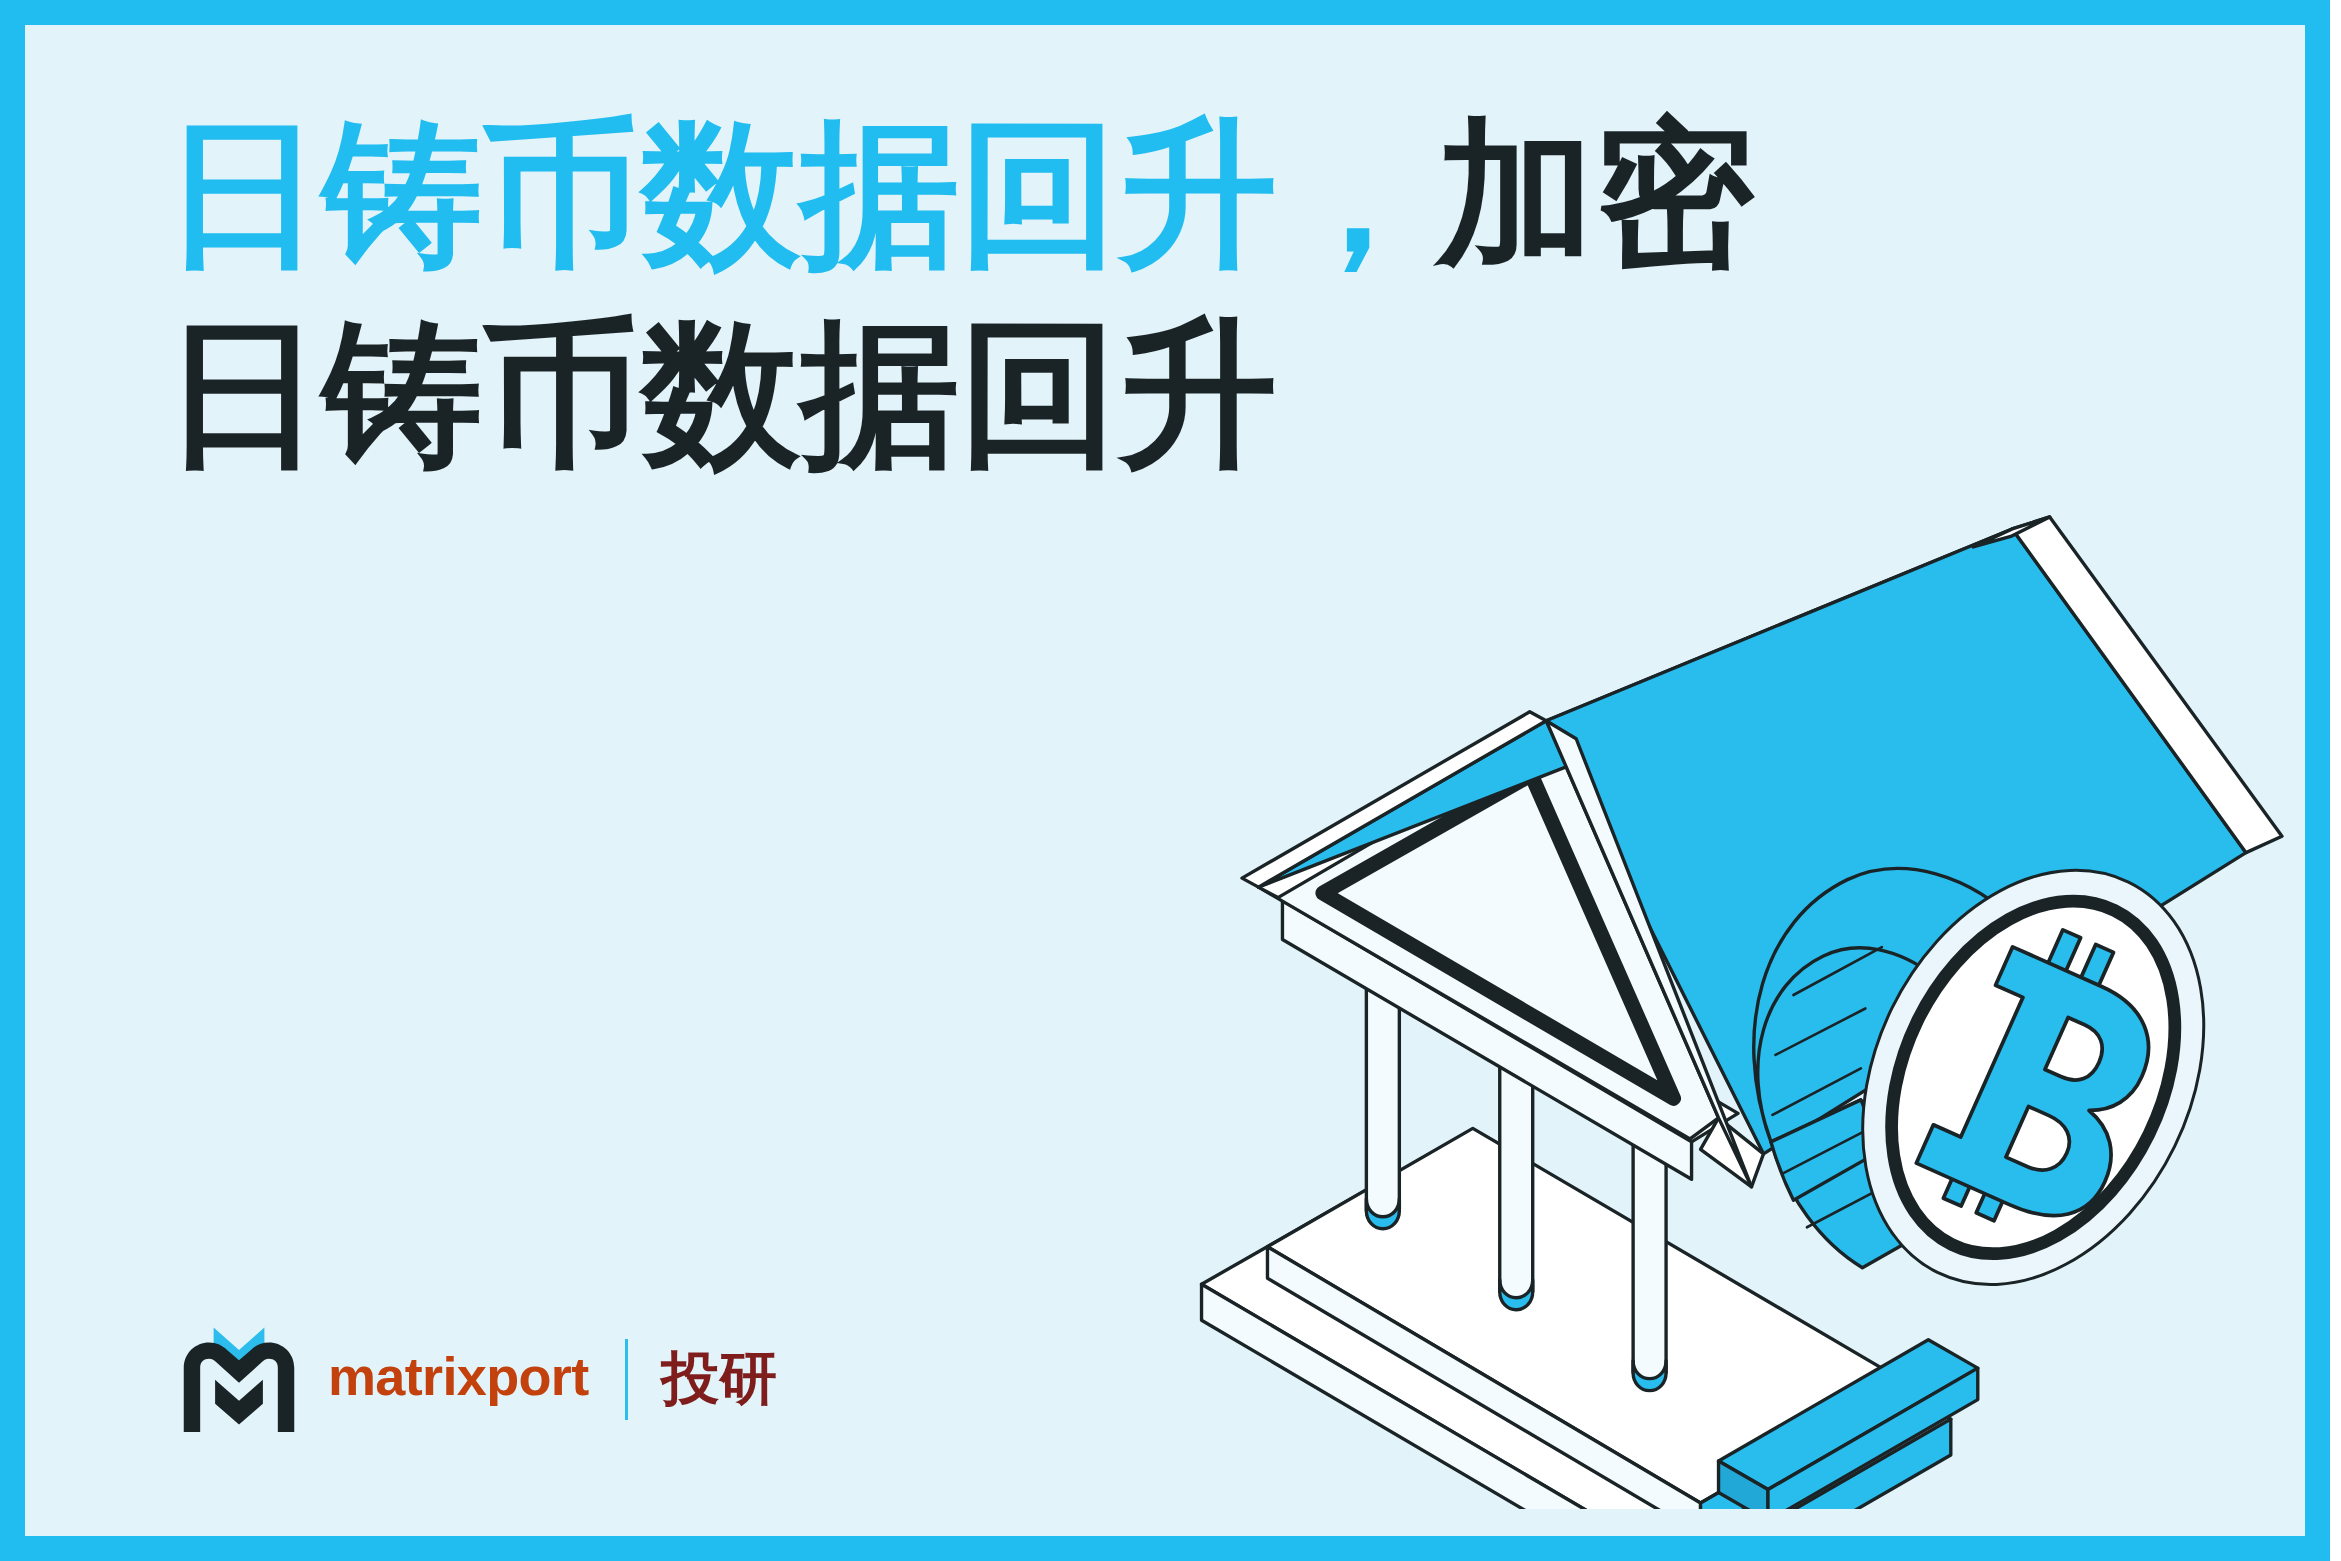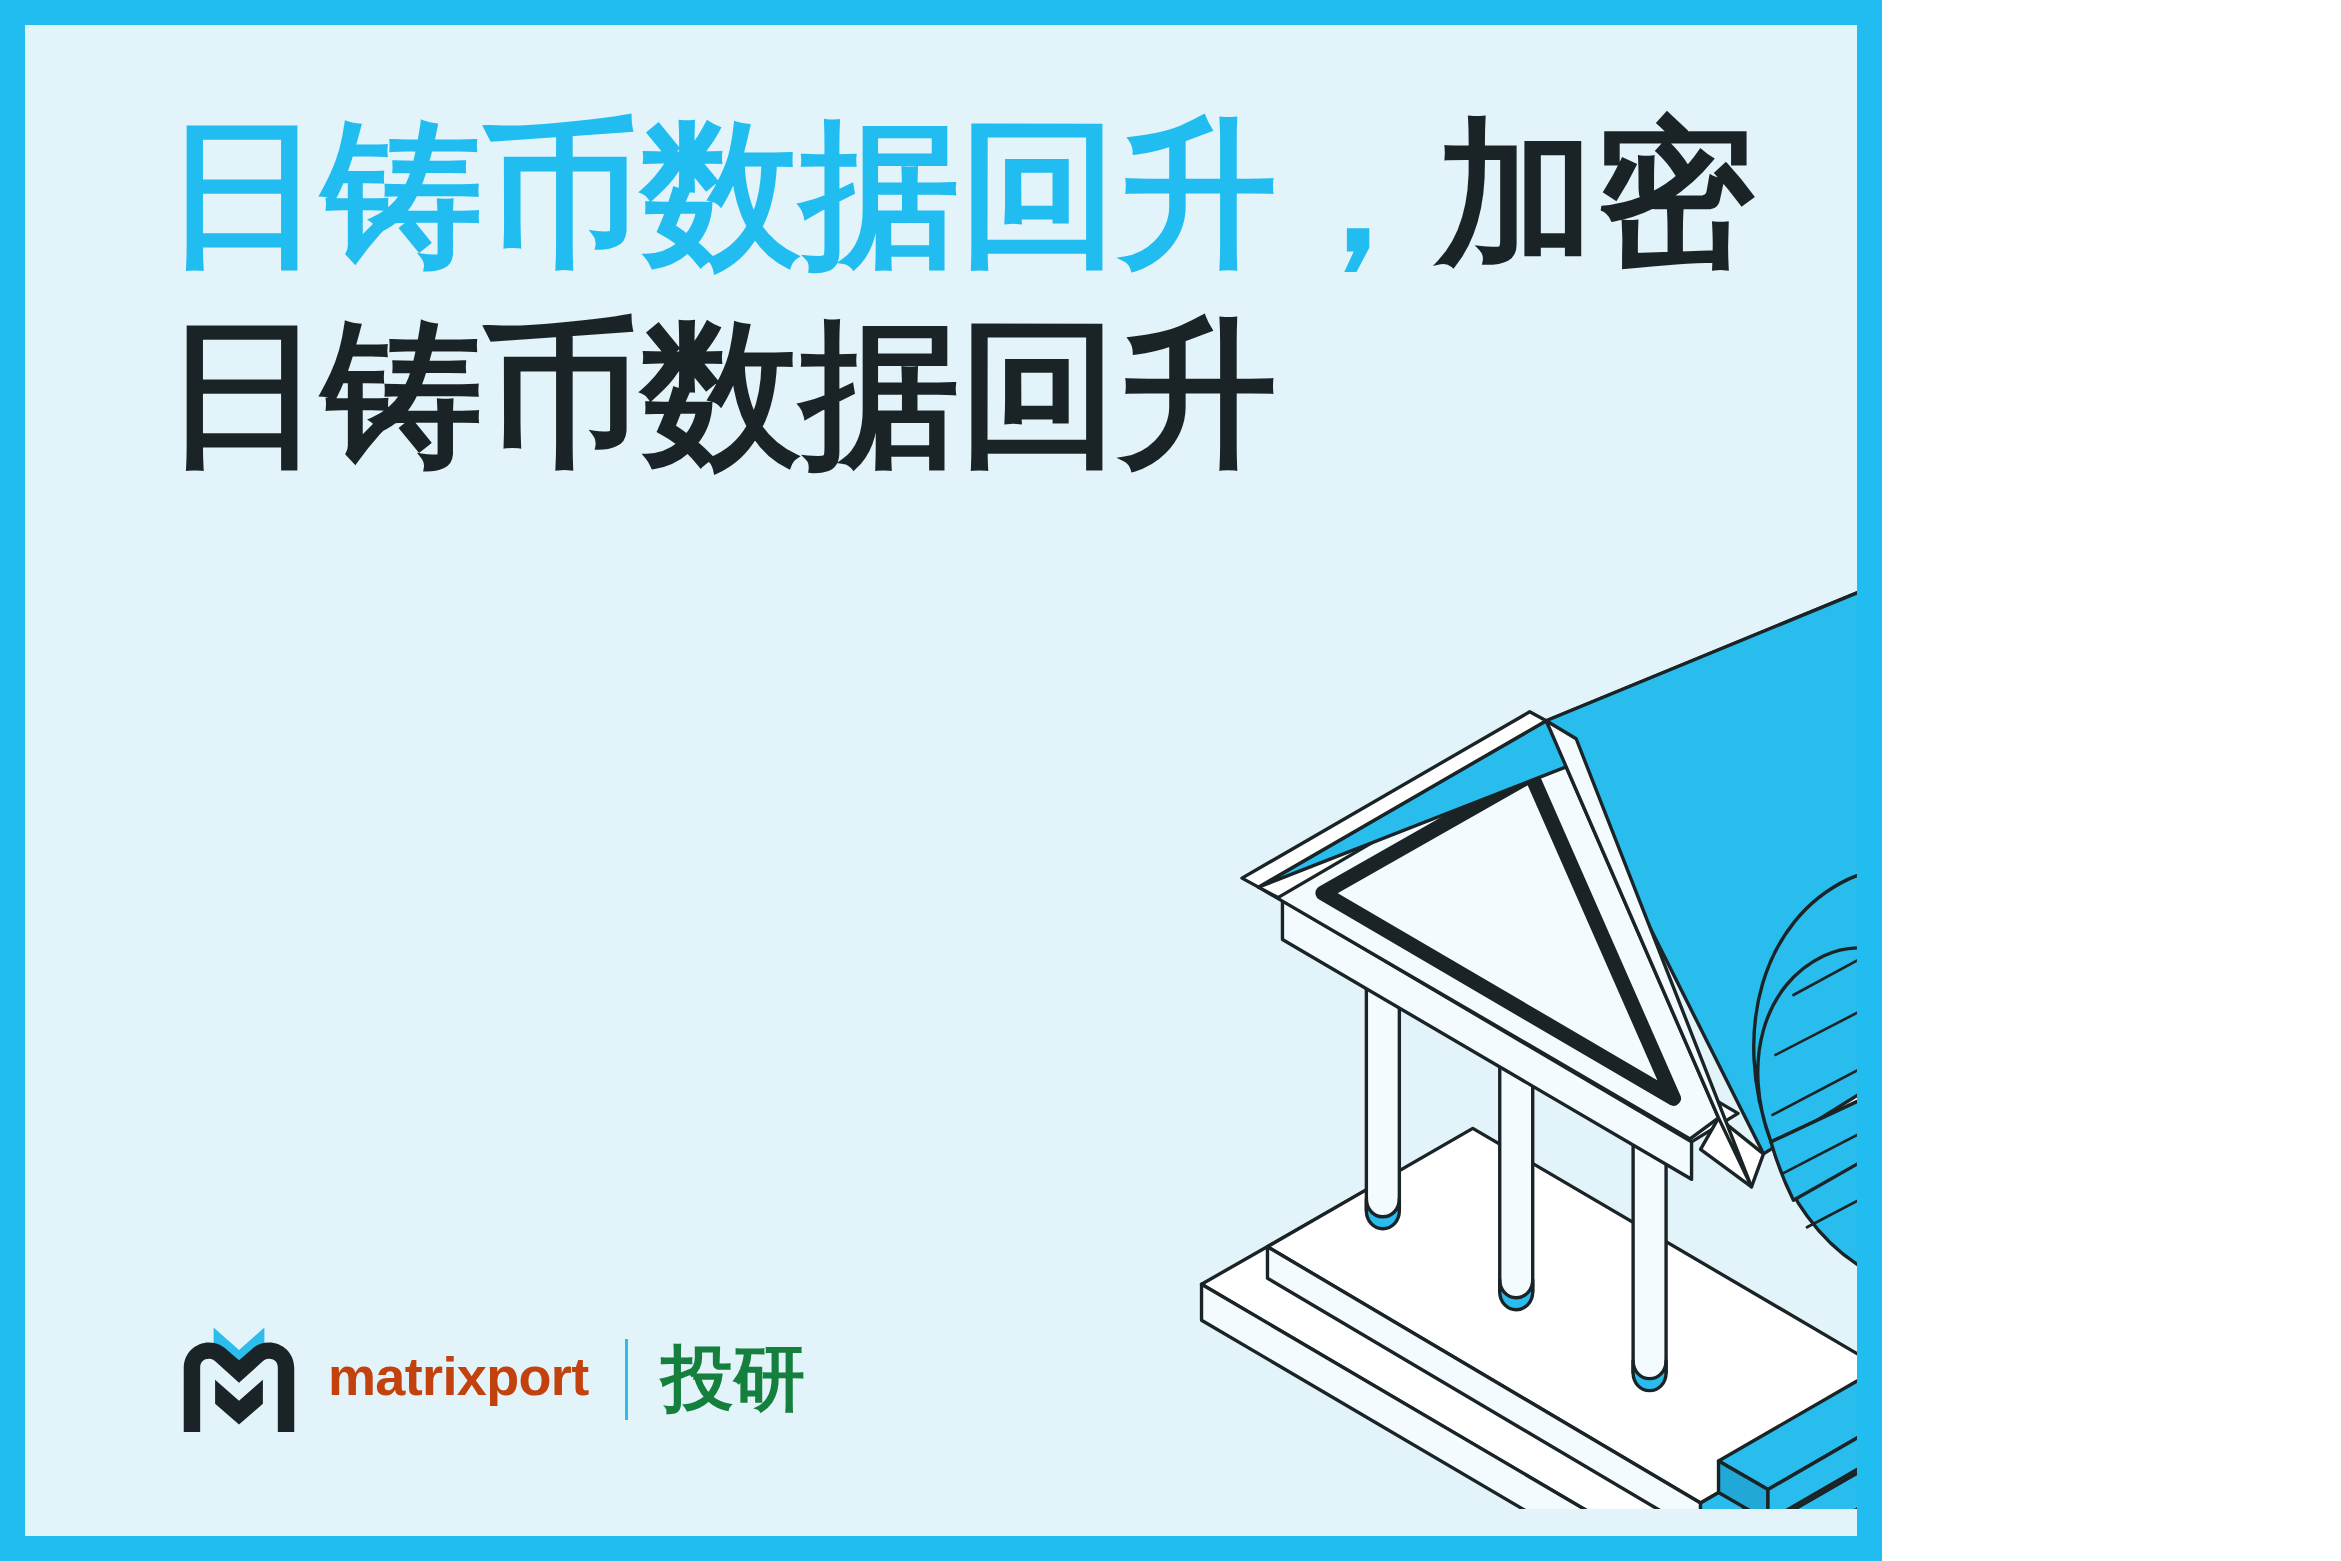--- a/index.html
+++ b/index.html
@@ -6,21 +6,21 @@
     margin: 0;
     padding: 0;
     background: #ffffff;
   }
   body {
     font-family: "Liberation Sans", sans-serif;
   }
 
   #poster {
     position: relative;
-    width: 1882px;
+    width: 2330px;
     height: 1561px;
     background: #e3f3fa;
     box-sizing: border-box;
     border: 25px solid #22bdf0;
     overflow: hidden;
   }
 
   
   .headline {
     position: absolute;
@@ -65,23 +65,23 @@
     transform: translateY(-3px);
   }
   .logo-divider {
     width: 3.7px;
     height: 81px;
     background: #2cbdec;
     margin: 0 33px 0 36px;
     flex: 0 0 auto;
   }
   .logo-sub {
-    font-size: 72px;
+    font-size: 58px;
     font-weight: 700;
-    color: #15803d;
+    color: #7f1d1d;
     line-height: 1;
     transform: translateY(-1.5px);
   }
 
   
   .illustration {
     position: absolute;
     left: 1169px;
     top: 465px;
     width: 1109px;

